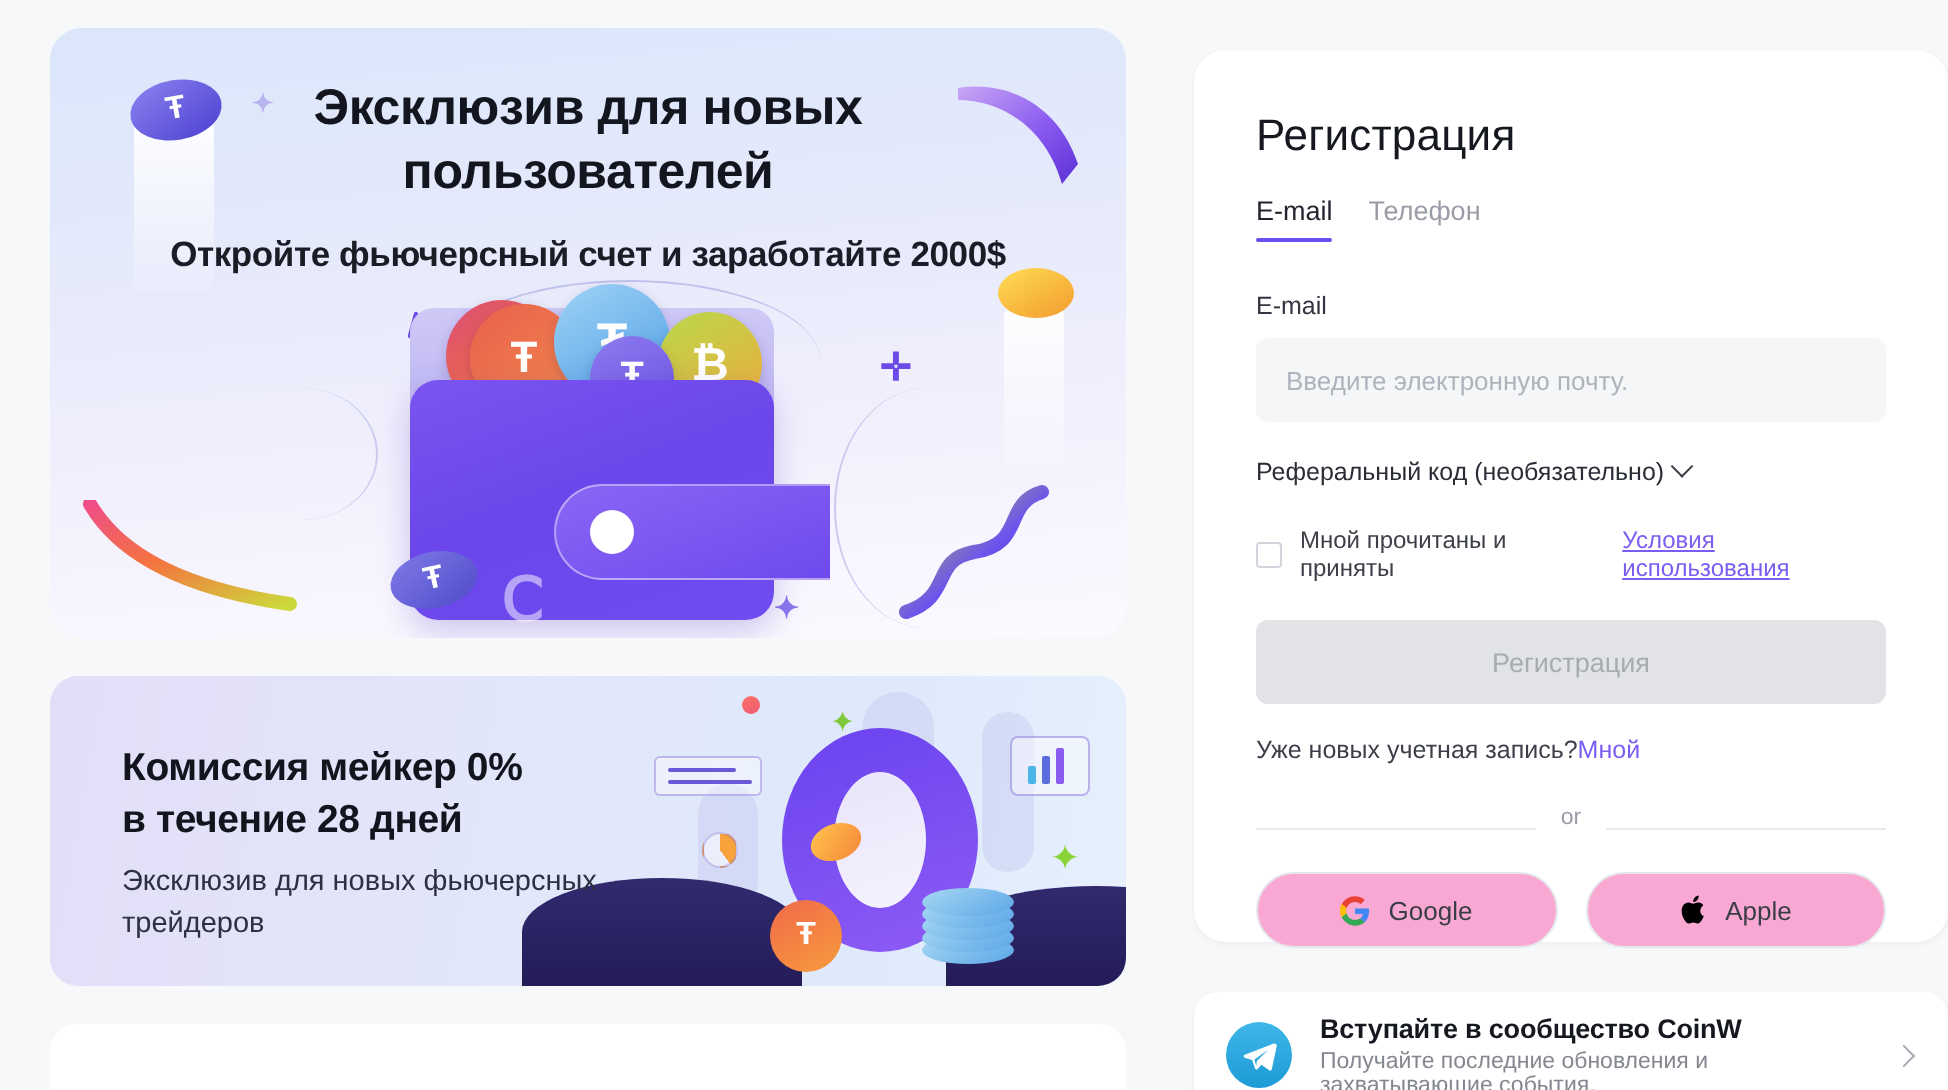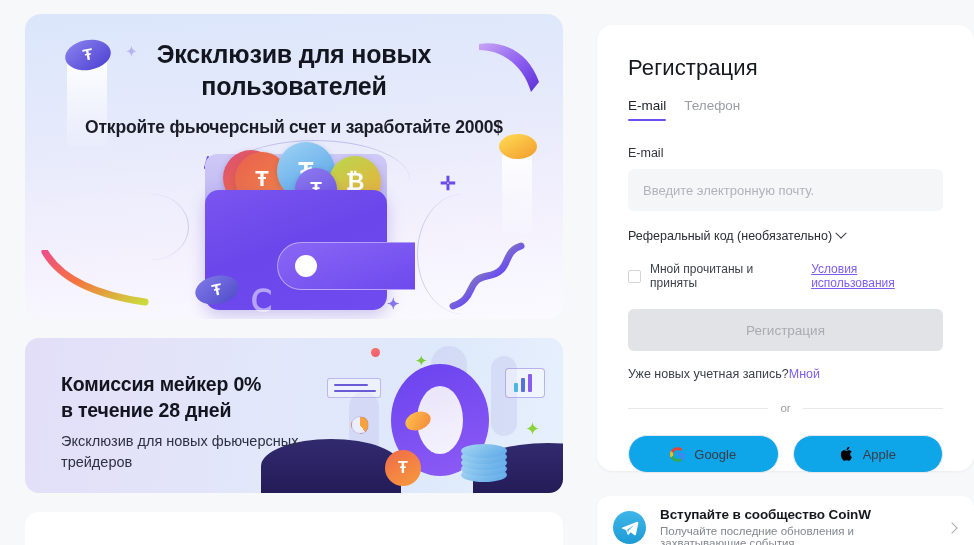--- a/index.html
+++ b/index.html
@@ -300,31 +300,31 @@
     font-size: 13.5px; color: #a9abb3;
     font-family: "Liberation Sans", sans-serif;
     cursor: default;
   }
   .have-acc {
     margin-top: 16px; font-size: 12.5px; color: #3d3f49;
   }
   .have-acc a { color: #7b5df2; text-decoration: none; }
   .or-row {
     margin-top: 21px;
-    display: flex; align-items: center; gap: 12px;
+    display: flex; align-items: flex-end; gap: 12px;
     color: #9a9da8; font-size: 11.5px;
   }
   .or-row::before, .or-row::after {
     content: ""; flex: 1; height: 1px; background: #e8e9ed;
   }
   .social-row { margin-top: 21px; display: flex; gap: 14px; }
   .social-btn {
     flex: 1; height: 38px;
     border: 1px solid #e6e7eb; border-radius: 20px;
-    background: #0ea5e9;
+    background: #f9a8d4;
     display: flex; align-items: center; justify-content: center; gap: 9px;
     font-size: 13px; color: #3a3c46;
     cursor: pointer;
     font-family: "Liberation Sans", sans-serif;
   }
 
   .tg-card {
     width: 377px; height: 63px;
     background: #fff; border-radius: 12px;
     display: flex; align-items: center; gap: 14px;

